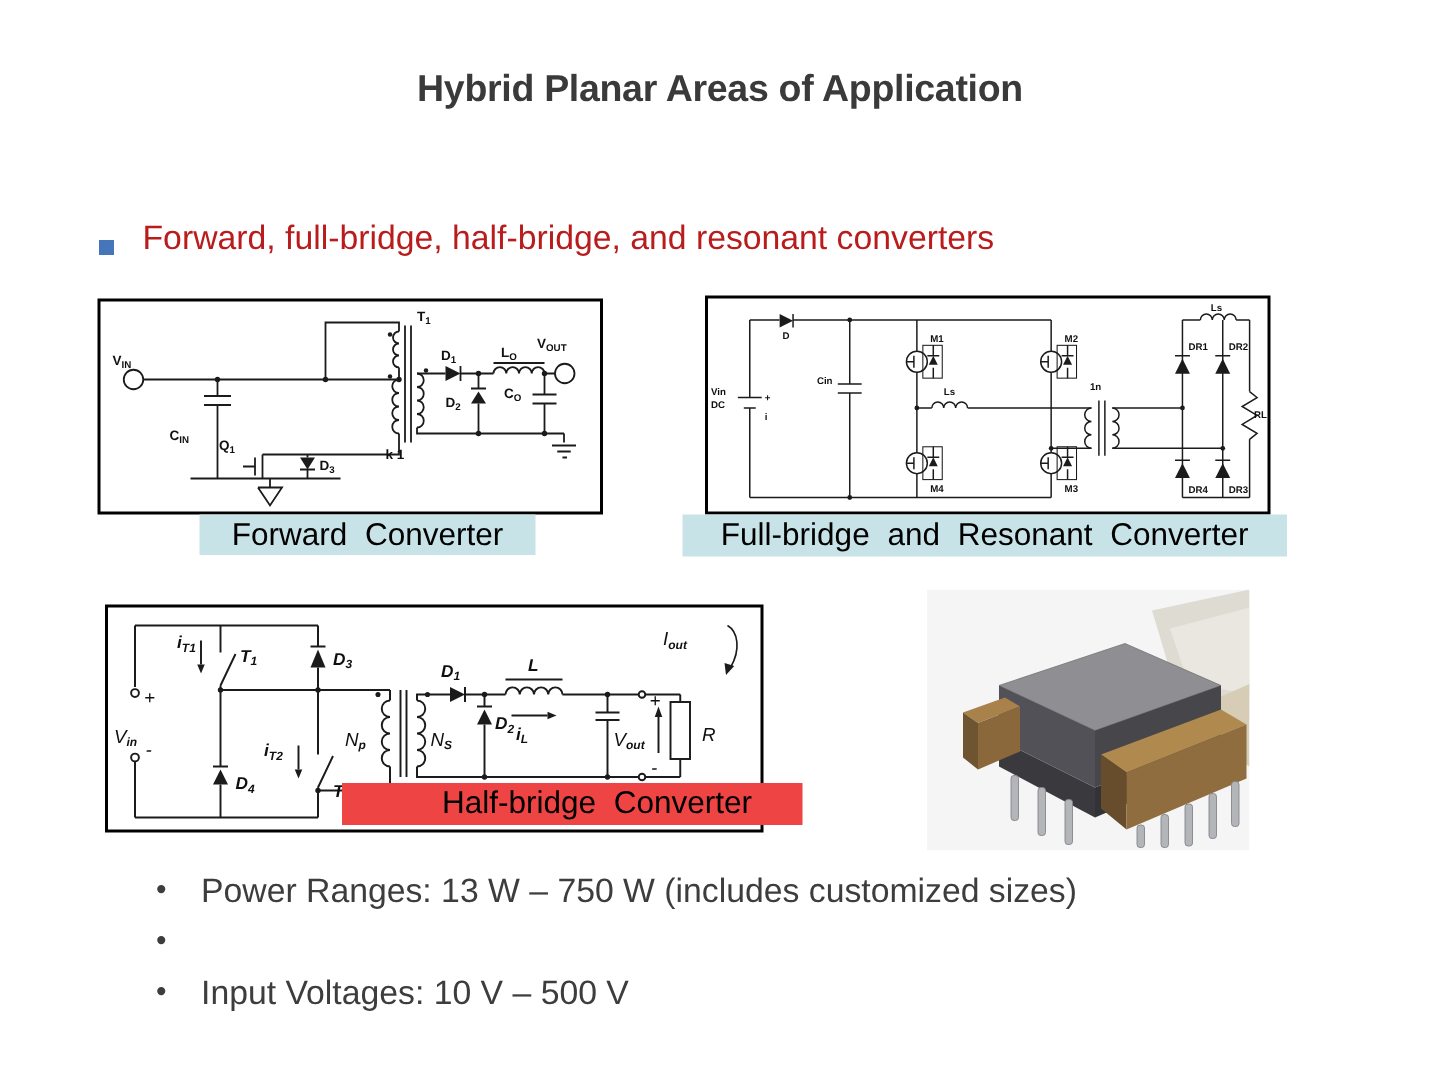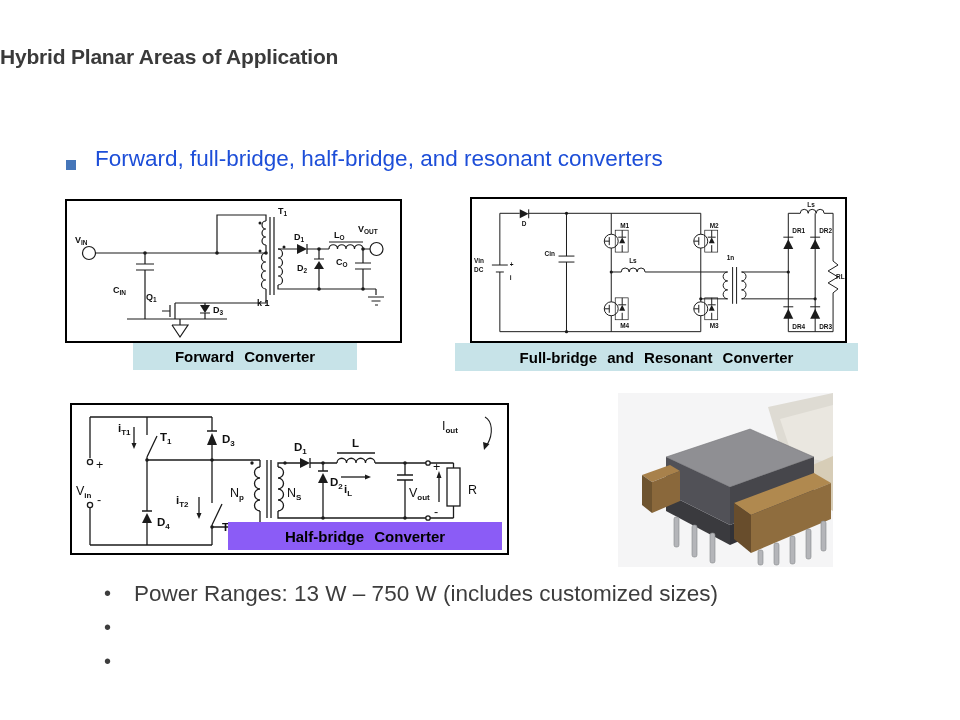--- a/index.html
+++ b/index.html
@@ -2,31 +2,31 @@
 <html><head>
 <meta charset="utf-8">
 <style>
   html,body{margin:0;padding:0;}
   body{
     width:960px;height:720px;background:#ffffff;position:relative;overflow:hidden;
     font-family:"Liberation Sans",sans-serif;color:#3d3d3d;
   }
   .abs{position:absolute;}
   .title{
-    top:45px;left:0;width:960px;
-    font-size:21px;font-weight:bold;color:#3a3a3a;letter-spacing:-0.2px;
+    top:45px;left:0;width:960px;text-align:center;
+    font-size:25px;font-weight:bold;color:#3a3a3a;letter-spacing:-0.2px;
   }
   .intro-square{left:66px;top:160px;width:10px;height:10px;}
-  .intro-text{left:95px;top:146px;font-size:22.5px;color:#1d4ed8;}
+  .intro-text{left:95px;top:146px;font-size:22.5px;color:#b91c1c;}
   .cbox{border:2px solid #000;background:#fff;box-sizing:border-box;}
   .fwd-box{left:65px;top:199px;width:337px;height:144px;}
   .fb-box{left:470px;top:197px;width:377px;height:146px;}
-  .hb-box{left:70px;top:403px;width:439px;height:152px;}
+  .hb-box{left:70px;top:403px;width:439px;height:152px;font-style:italic;}
   .caption{
-    background:#c7e3e8;color:#000;font-weight:bold;font-size:15px;
+    background:#c7e3e8;color:#000;font-weight:normal;font-size:21px;
     display:flex;align-items:center;justify-content:center;word-spacing:6px;
     white-space:nowrap;z-index:5;
   }
   .cap-fwd{left:133px;top:343px;width:224px;height:27px;}
   .cap-fb{left:455px;top:343px;width:403px;height:28px;text-align:right;}
   .cap-hb{left:228px;top:522px;width:274px;height:28px;}
   .xfmr-panel{left:618px;top:393px;width:215px;height:174px;}
   .specs{left:104px;top:581px;}
   .spec-row{display:flex;align-items:flex-start;margin-bottom:9px;font-size:22.5px;line-height:25px;color:#3d3d3d;}
   .spec-bullet{width:30px;font-size:20px;color:#3d3d3d;}
@@ -244,21 +244,21 @@
     <text x="258" y="81" class="l11"><tspan>D</tspan><tspan class="s8" dy="2.5">2</tspan></text>
     <text x="280" y="42" class="l11">L</text>
     <text x="272" y="88" class="l11"><tspan>i</tspan><tspan class="s8" dy="2.5">L</tspan></text>
     <text x="337" y="92" class="l12"><tspan>V</tspan><tspan class="s8" dy="2.5">out</tspan></text>
     <text x="361" y="66" class="l12">+</text>
     <text x="362" y="111" class="l12">-</text>
     <text x="396" y="89" class="l12">R</text>
     <text x="370" y="25" class="l12"><tspan>I</tspan><tspan class="s8" dy="2.5">out</tspan></text>
   </svg>
 </div>
-<div class="abs caption cap-hb" style="background: #8b5cf6;">Half-bridge Converter</div>
+<div class="abs caption cap-hb" style="background: #ef4444; padding-left: 33px;">Half-bridge Converter</div>
 
 <div class="abs xfmr-panel">
   <svg width="215" height="174" viewBox="0 0 215 174">
     <rect x="0" y="0" width="215" height="174" fill="#f5f5f6"></rect>
     <polygon points="150,14 215,0 215,86 168,74" fill="#dedbd3"></polygon>
     <polygon points="162,26 215,12 215,70 174,62" fill="#eae7e0"></polygon>
     <polygon points="190,74 215,63 215,118 197,108" fill="#d7cdb7"></polygon>
 
     <polygon points="48,100 112,132 112,152 48,118" fill="#3a3a3e"></polygon>
     <polygon points="112,132 196,98 196,116 112,152" fill="#323237"></polygon>
@@ -291,14 +291,15 @@
 <div class="abs specs">
   <div class="spec-row">
     <span class="spec-bullet">•</span>
     <span>Power Ranges: 13 W – 750 W (includes customized sizes)</span>
   </div>
   <div class="spec-row">
     <span class="spec-bullet">•</span>
   </div>
   <div class="spec-row">
     <span class="spec-bullet">•</span>
+    <span>Input Voltages: 10 V – 500 V</span>
   </div>
 </div>
 
 </body></html>

